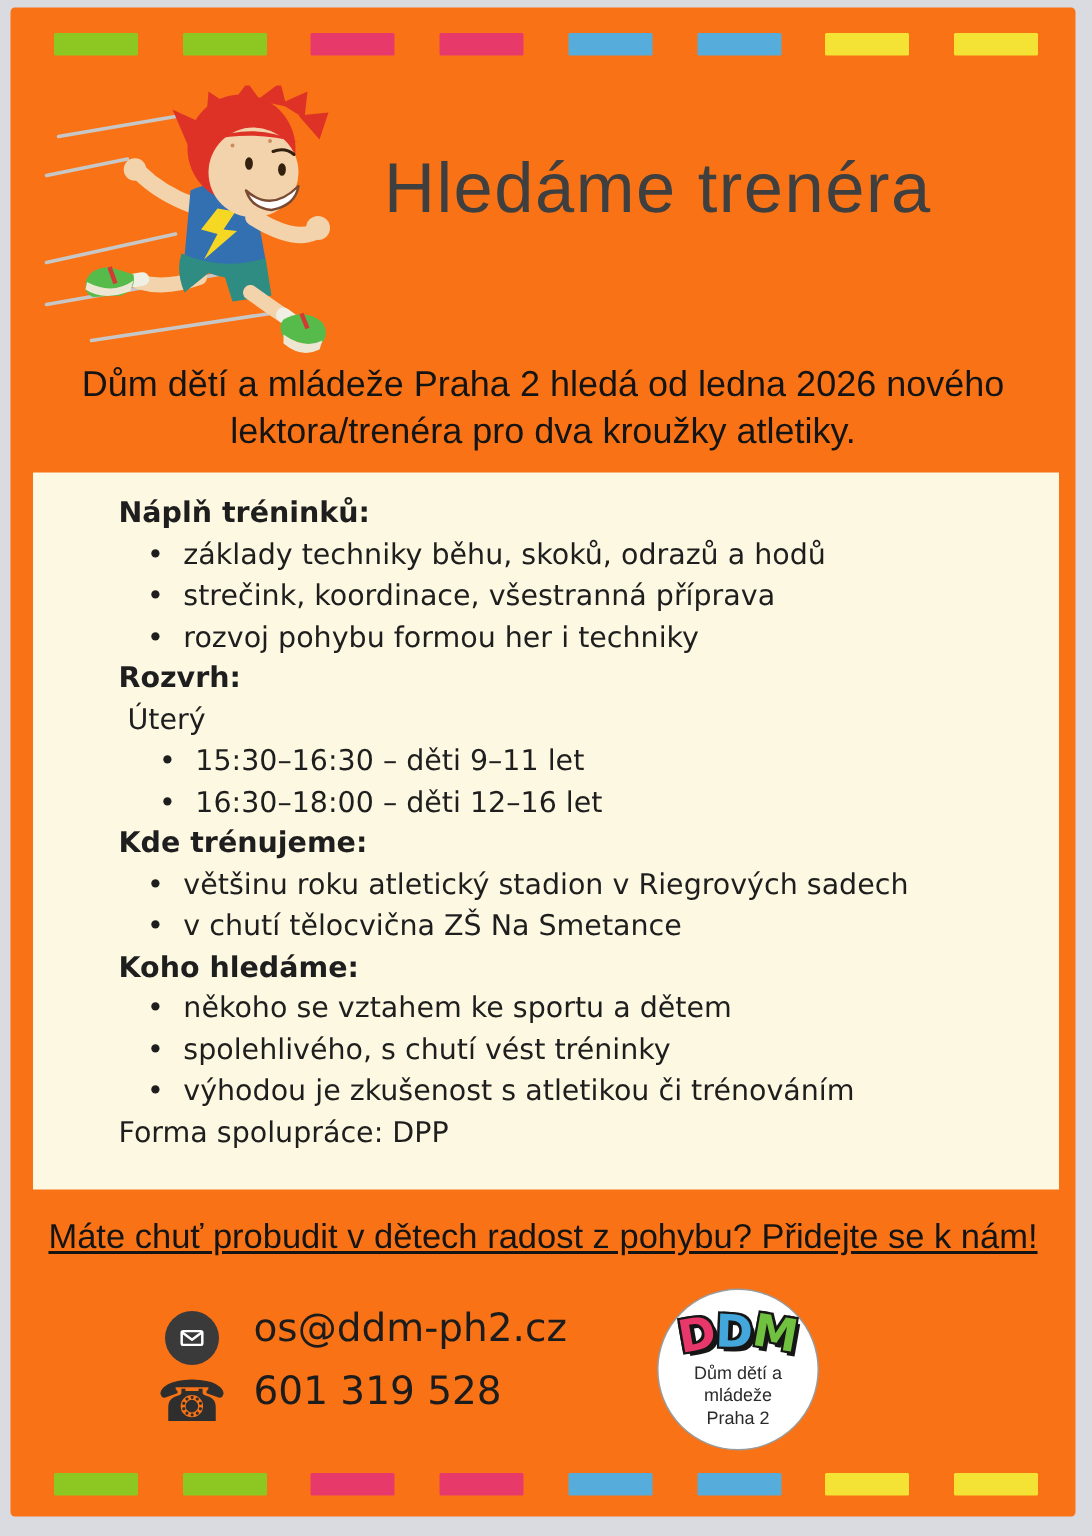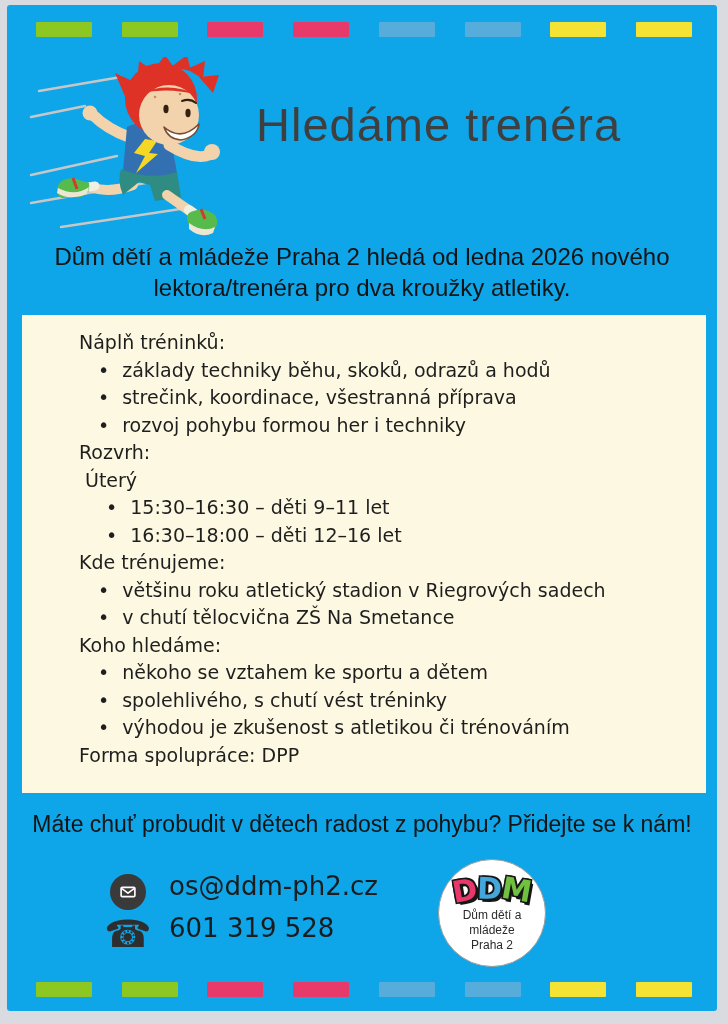--- a/index.html
+++ b/index.html
@@ -5,21 +5,21 @@
   html,body{margin:0;padding:0;}
   body{
     width:728px;height:1024px;
     background:#d9dbe0;
     position:relative;
     font-family:"Liberation Sans",sans-serif;
     overflow:hidden;
   }
   .page{
     position:absolute;left:7px;top:5px;right:11px;bottom:13px;
-    background:#0ea5e9;border-radius:3px;padding-left:45px;
+    background:#f97316;border-radius:3px;padding-left:45px;
   }
   
   .dashes{
     position:absolute;left:29px;width:656px;height:15px;
     display:flex;justify-content:space-between;
   }
   .dashes.top{top:17px;}
   .dashes.bottom{top:977px;}
   .dash{width:56px;height:15px;border-radius:1px;}
   
@@ -35,31 +35,31 @@
     position:absolute;left:0;top:236px;width:100%;
     text-align:center;color:#141414;font-size:24px;line-height:31px;
   }
   
   .box{
     position:absolute;left:15px;top:310px;width:684px;height:478px;
     box-sizing:border-box;padding:14px 10px 0 57px;
     font-family:"DejaVu Sans",sans-serif;color:#1e1e1e;
     font-size:19px;line-height:27.5px;
   }
-  .h{font-weight:normal;}
+  .h{font-weight:bold;}
   .day{padding-left:6px;}
   .li{display:flex;}
   .li::before{content:"•";margin:0 13px 0 19px;}
   .li.more::before{margin-left:27px;}
   .sec-gap{}
   .coop b{font-weight:normal;}
   
   .cta{
     position:absolute;left:0;top:806px;width:100%;
-    text-align:center;color:#141414;font-size:23px;
+    text-align:center;color:#141414;font-size:23px;text-decoration:underline;
   }
   
   .contacts{position:absolute;left:98px;top:866px;width:310px;}
   .c-row{display:flex;height:42px;}
   .c-ic{width:46px;display:flex;justify-content:center;align-items:center;}
   .mail-circle{
     width:36px;height:36px;border-radius:50%;background:#3a3a3a;
     display:flex;align-items:center;justify-content:center;
   }
   .phone-glyph{font-size:38px;color:#2e2e2e;line-height:1;

